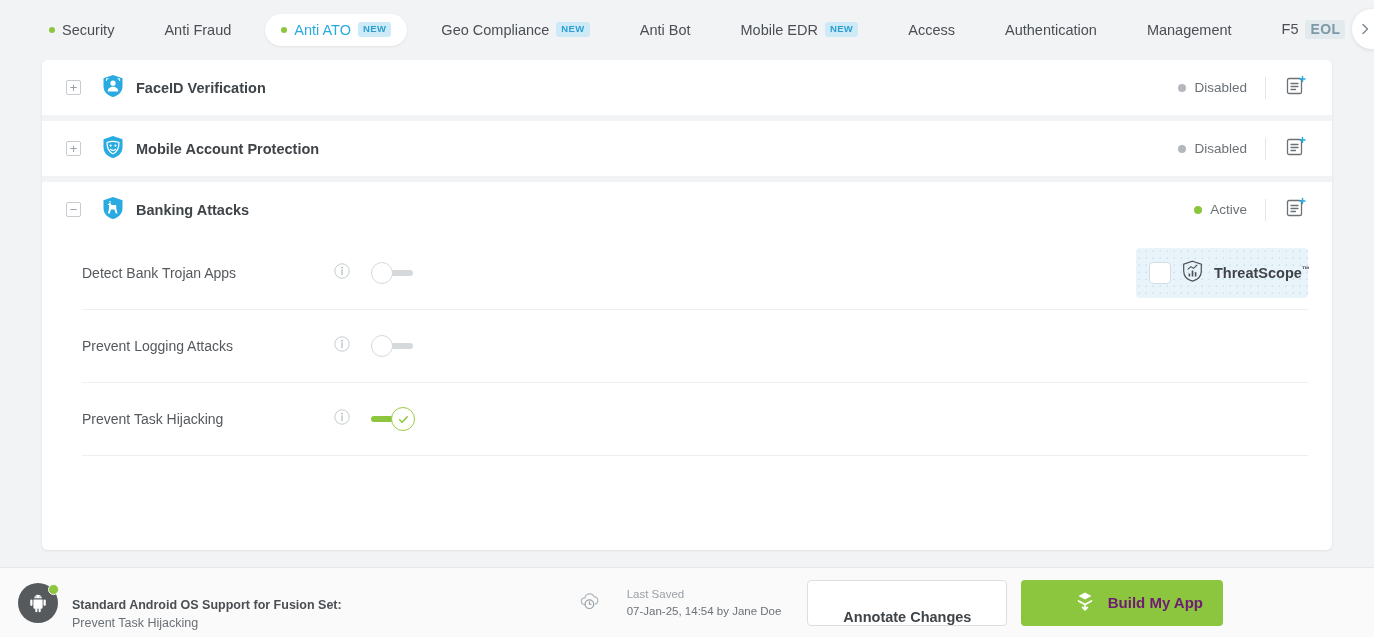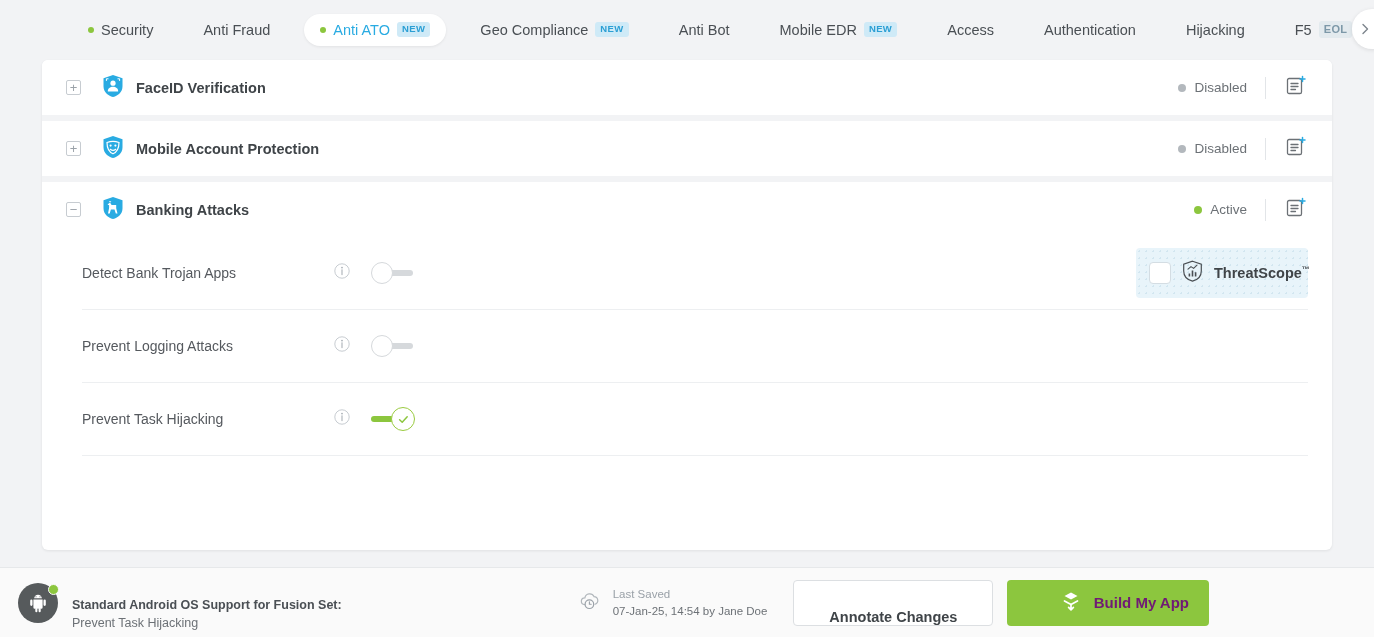--- a/index.html
+++ b/index.html
@@ -9,21 +9,21 @@
     background: #f2f3f5;
     overflow: hidden;
   }
   body { position: relative; }
 
   
   .tabbar {
     position: absolute; top: 0; left: 0; width: 1374px; height: 59px;
     background: #f2f3f5;
     display: flex; align-items: center;
-    padding-left: 72px;
+    padding-left: 33px;
     overflow: hidden;
   }
   .tab {
     display: flex; align-items: center; gap: 7px;
     font-size: 14.5px; color: #4a4f54;
     padding: 8px 16px; border-radius: 18px;
     white-space: nowrap; cursor: pointer;
     margin-right: 18px;
   }
   .tab.active {
@@ -34,21 +34,21 @@
     width: 6px; height: 6px; border-radius: 50%;
     background: #8cc63e; flex: none;
   }
   .badge-new {
     font-size: 9.5px; font-weight: bold; letter-spacing: .4px;
     color: #2b9fd4; background: #cfeaf7;
     border-radius: 3px; padding: 2px 5px 2px 5px;
     line-height: 1.1;
   }
   .badge-eol {
-    font-size: 11px; font-weight: bold; letter-spacing: .4px;
+    font-size: 14px; font-weight: bold; letter-spacing: .4px;
     color: #7d98a8; background: #e3eaee;
     border-radius: 3px; padding: 2px 5px;
     line-height: 1.1;
   }
   .tab-scroll-btn {
     position: absolute; right: -18px; top: 9px;
     width: 40px; height: 40px; border-radius: 50%;
     background: #ffffff; box-shadow: 0 1px 4px rgba(0,0,0,.10);
     display: flex; align-items: center; justify-content: center;
     cursor: pointer;
@@ -166,21 +166,21 @@
   }
   .avatar-dot {
     position: absolute; right: -1px; top: 1px;
     width: 11px; height: 11px; border-radius: 50%;
     background: #8cc63e; border: 1.5px solid #fafafa;
   }
   .fmeta { margin-left: 14px; line-height: 1.45; }
   .fmeta .l1 { font-size: 12.5px; font-weight: bold; color: #4a4f54; margin-top: 23px; }
   .fmeta .l2 { font-size: 12.5px; color: #6c7176; }
   .saved-wrap {
-    margin-left: 236px; display: flex; align-items: center; gap: 11px;
+    margin-left: 236px; display: flex; align-items: center; gap: 25px;
   }
   .saved-txt { line-height: 1.45; }
   .saved-txt .s1 { font-size: 11.5px; color: #9aa1a8; }
   .saved-txt .s2 { font-size: 11.5px; color: #6c7176; }
   .btn-outline {
     margin-left: 26px; width: 200px; height: 46px;
     background: #fff; border: 1px solid #dcdfe2; border-radius: 4px;
     font-size: 14.5px; font-weight: bold; color: #3f4448;
     display: flex; align-items: flex-end; justify-content: center;
     cursor: pointer;
@@ -221,21 +221,21 @@
     <span>Mobile EDR</span>
     <span class="badge-new">NEW</span>
   </div>
   <div class="tab">
     <span>Access</span>
   </div>
   <div class="tab">
     <span>Authentication</span>
   </div>
   <div class="tab">
-    <span>Hijacking</span>
+    <span>Management</span>
   </div>
   <div class="tab">
     <span>F5</span>
     <span class="badge-eol">EOL</span>
   </div>
   <div class="tab-scroll-btn">
     <svg width="16" height="16" viewBox="0 0 16 16">
       <path d="M6 3.5 L10.5 8 L6 12.5" fill="none" stroke="#7d858c" stroke-width="1.4" stroke-linecap="round" stroke-linejoin="round"></path>
     </svg>
   </div>

